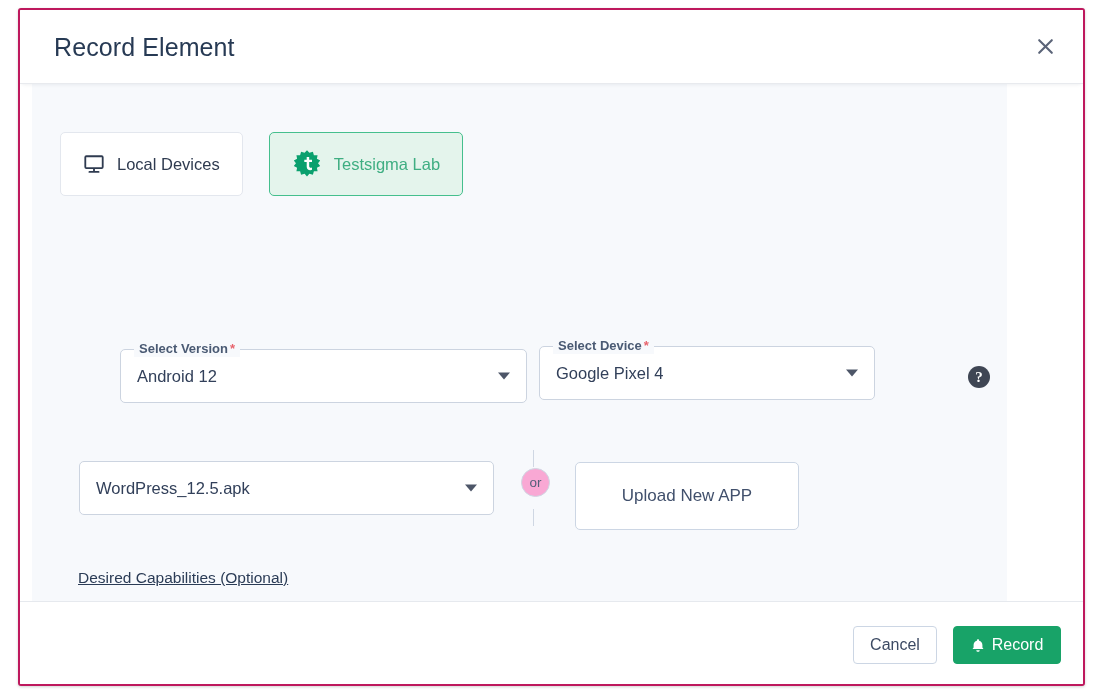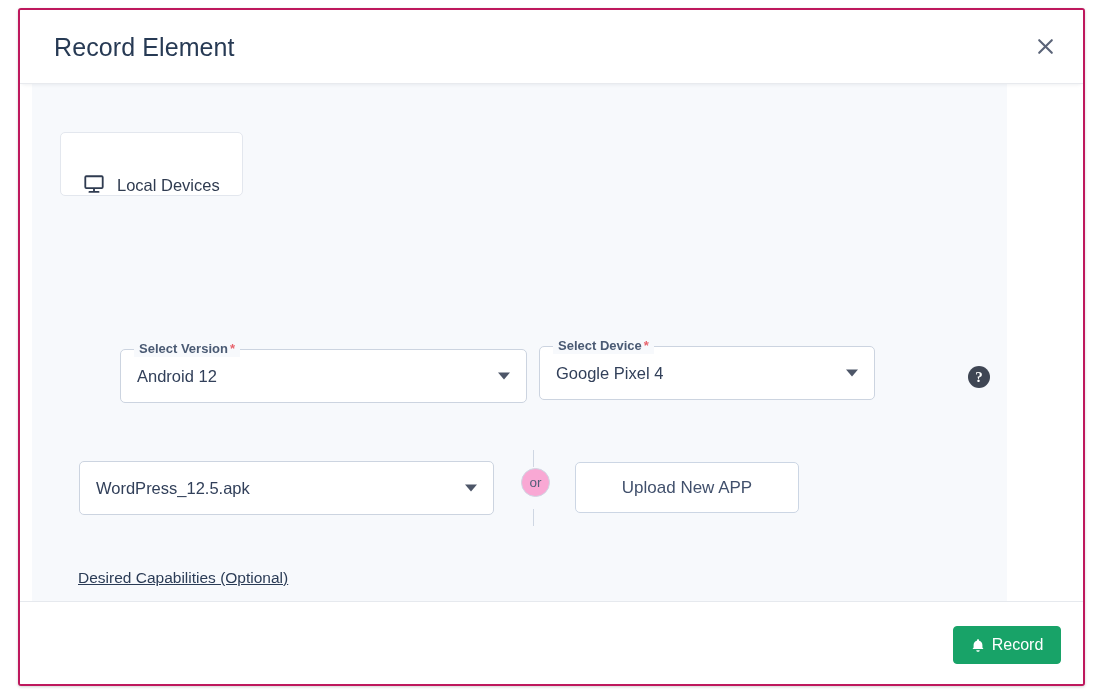--- a/index.html
+++ b/index.html
@@ -37,21 +37,21 @@
   }
   .panel{
     position:absolute;left:12px;top:0;width:975px;height:100%;
     background:#f7f9fc;
   }
   .content{position:absolute;left:0;top:0;width:100%;height:100%;}
   
   .tabs{position:absolute;left:40px;top:48px;display:flex;gap:26px;}
   .tab{
     height:64px;min-width:182px;box-sizing:border-box;
-    display:flex;align-items:flex-end;justify-content:center;gap:12px;
+    display:flex;align-items:center;justify-content:center;gap:12px;
     border-radius:5px;cursor:pointer;padding:0 22px;
     font-size:16.5px;
   }
   .tab.inactive{background:#ffffff;border:1px solid #e3e7ee;color:#2f3b50;}
   .tab.active{background:#e4f4ec;border:1px solid #45bf8d;color:#3fae82;}
   .tab-label{white-space:nowrap;}
   
   .field{
     position:absolute;box-sizing:border-box;height:54px;
     background:#ffffff;border:1px solid #ccd4e0;border-radius:5px;
@@ -87,21 +87,21 @@
   .or-line.top{top:0;height:17px;}
   .or-line.bot{bottom:0;height:17px;}
   .or-circle{
     position:absolute;left:3px;top:18px;width:27px;height:27px;border-radius:50%;
     border:1px solid #cfd7e3;background:#f9a8d4;
     display:flex;align-items:center;justify-content:center;
     font-size:13.5px;color:#55607a;
   }
   
   .upload-btn{
-    position:absolute;left:555px;top:378px;width:224px;height:51px;
+    position:absolute;left:555px;top:378px;width:224px;height:68px;
     box-sizing:border-box;background:#ffffff;border:1px solid #ccd6e4;border-radius:5px;
     display:flex;align-items:center;justify-content:center;cursor:pointer;
     font-size:17px;color:#41506c;
   }
   
   .dc-link{
     position:absolute;left:58px;top:477px;font-size:15.5px;color:#2b3c56;
     text-decoration:underline;cursor:pointer;margin-top:8px;
   }
   
@@ -146,20 +146,27 @@
 
         <div class="tab inactive">
           <svg width="22" height="22" viewBox="0 0 24 24">
             <rect x="2.5" y="3.5" width="19" height="13" rx="1.2" fill="none" stroke="#2f3b50" stroke-width="2"></rect>
             <path d="M12 16.5 L12 20" stroke="#2f3b50" stroke-width="2"></path>
             <path d="M7 20.6 L17 20.6" stroke="#2f3b50" stroke-width="2" stroke-linecap="round"></path>
           </svg>
           <span class="tab-label">Local Devices</span>
         </div>
 
+        <div class="tab active">
+          <svg width="30" height="30" viewBox="0 0 40 40">
+            <path d="M20 1.5 L23.2 5.1 L27.9 3.6 L29.2 8.3 L34.1 8.3 L33.2 13.1 L37.6 15.2 L34.7 19 L37.6 22.8 L33.2 24.9 L34.1 29.7 L29.2 29.7 L27.9 34.4 L23.2 32.9 L20 36.5 L16.8 32.9 L12.1 34.4 L10.8 29.7 L5.9 29.7 L6.8 24.9 L2.4 22.8 L5.3 19 L2.4 15.2 L6.8 13.1 L5.9 8.3 L10.8 8.3 L12.1 3.6 L16.8 5.1 Z" fill="#0aa06e"></path>
+            <path d="M22.9 10.5 L19.6 10.5 L19.6 14.2 L16.4 14.2 L16.4 17.3 L19.6 17.3 L19.6 23.2 C19.6 26.5 21.4 28.3 24.4 28.3 C25.3 28.3 26.1 28.1 26.7 27.8 L26.7 24.6 C26.2 24.8 25.7 24.9 25.2 24.9 C23.7 24.9 22.9 24.1 22.9 22.5 L22.9 17.3 L26.7 17.3 L26.7 14.2 L22.9 14.2 Z" fill="#ffffff"></path>
+          </svg>
+          <span class="tab-label">Testsigma Lab</span>
+        </div>
       </div>
 
       <div class="field" id="field-version">
         <div class="legend">
           <span>Select Version</span><span class="req">*</span>
         </div>
         <div class="value">Android 12</div>
         <span class="caret"></span>
       </div>
 
@@ -186,20 +193,21 @@
 
       <div class="upload-btn">Upload New APP</div>
 
       <div class="dc-link">Desired Capabilities (Optional)</div>
 
     </div>
   </div>
 
   <div class="dlg-footer">
     <div class="footer-actions">
+      <div class="btn-cancel">Cancel</div>
       <div class="btn-record">
         <svg width="14" height="15" viewBox="0 0 20 21">
           <path d="M10 1.6 C10.9 1.6 11.6 2.3 11.6 3.2 L11.6 3.8 C14.4 4.5 16.3 6.9 16.3 9.8 L16.3 13.3 L17.8 15.6 L2.2 15.6 L3.7 13.3 L3.7 9.8 C3.7 6.9 5.6 4.5 8.4 3.8 L8.4 3.2 C8.4 2.3 9.1 1.6 10 1.6 Z" fill="#ffffff"></path>
           <path d="M7.6 17.2 L12.4 17.2 C12.4 18.5 11.3 19.5 10 19.5 C8.7 19.5 7.6 18.5 7.6 17.2 Z" fill="#ffffff"></path>
         </svg>
         <span>Record</span>
       </div>
     </div>
   </div>
 

